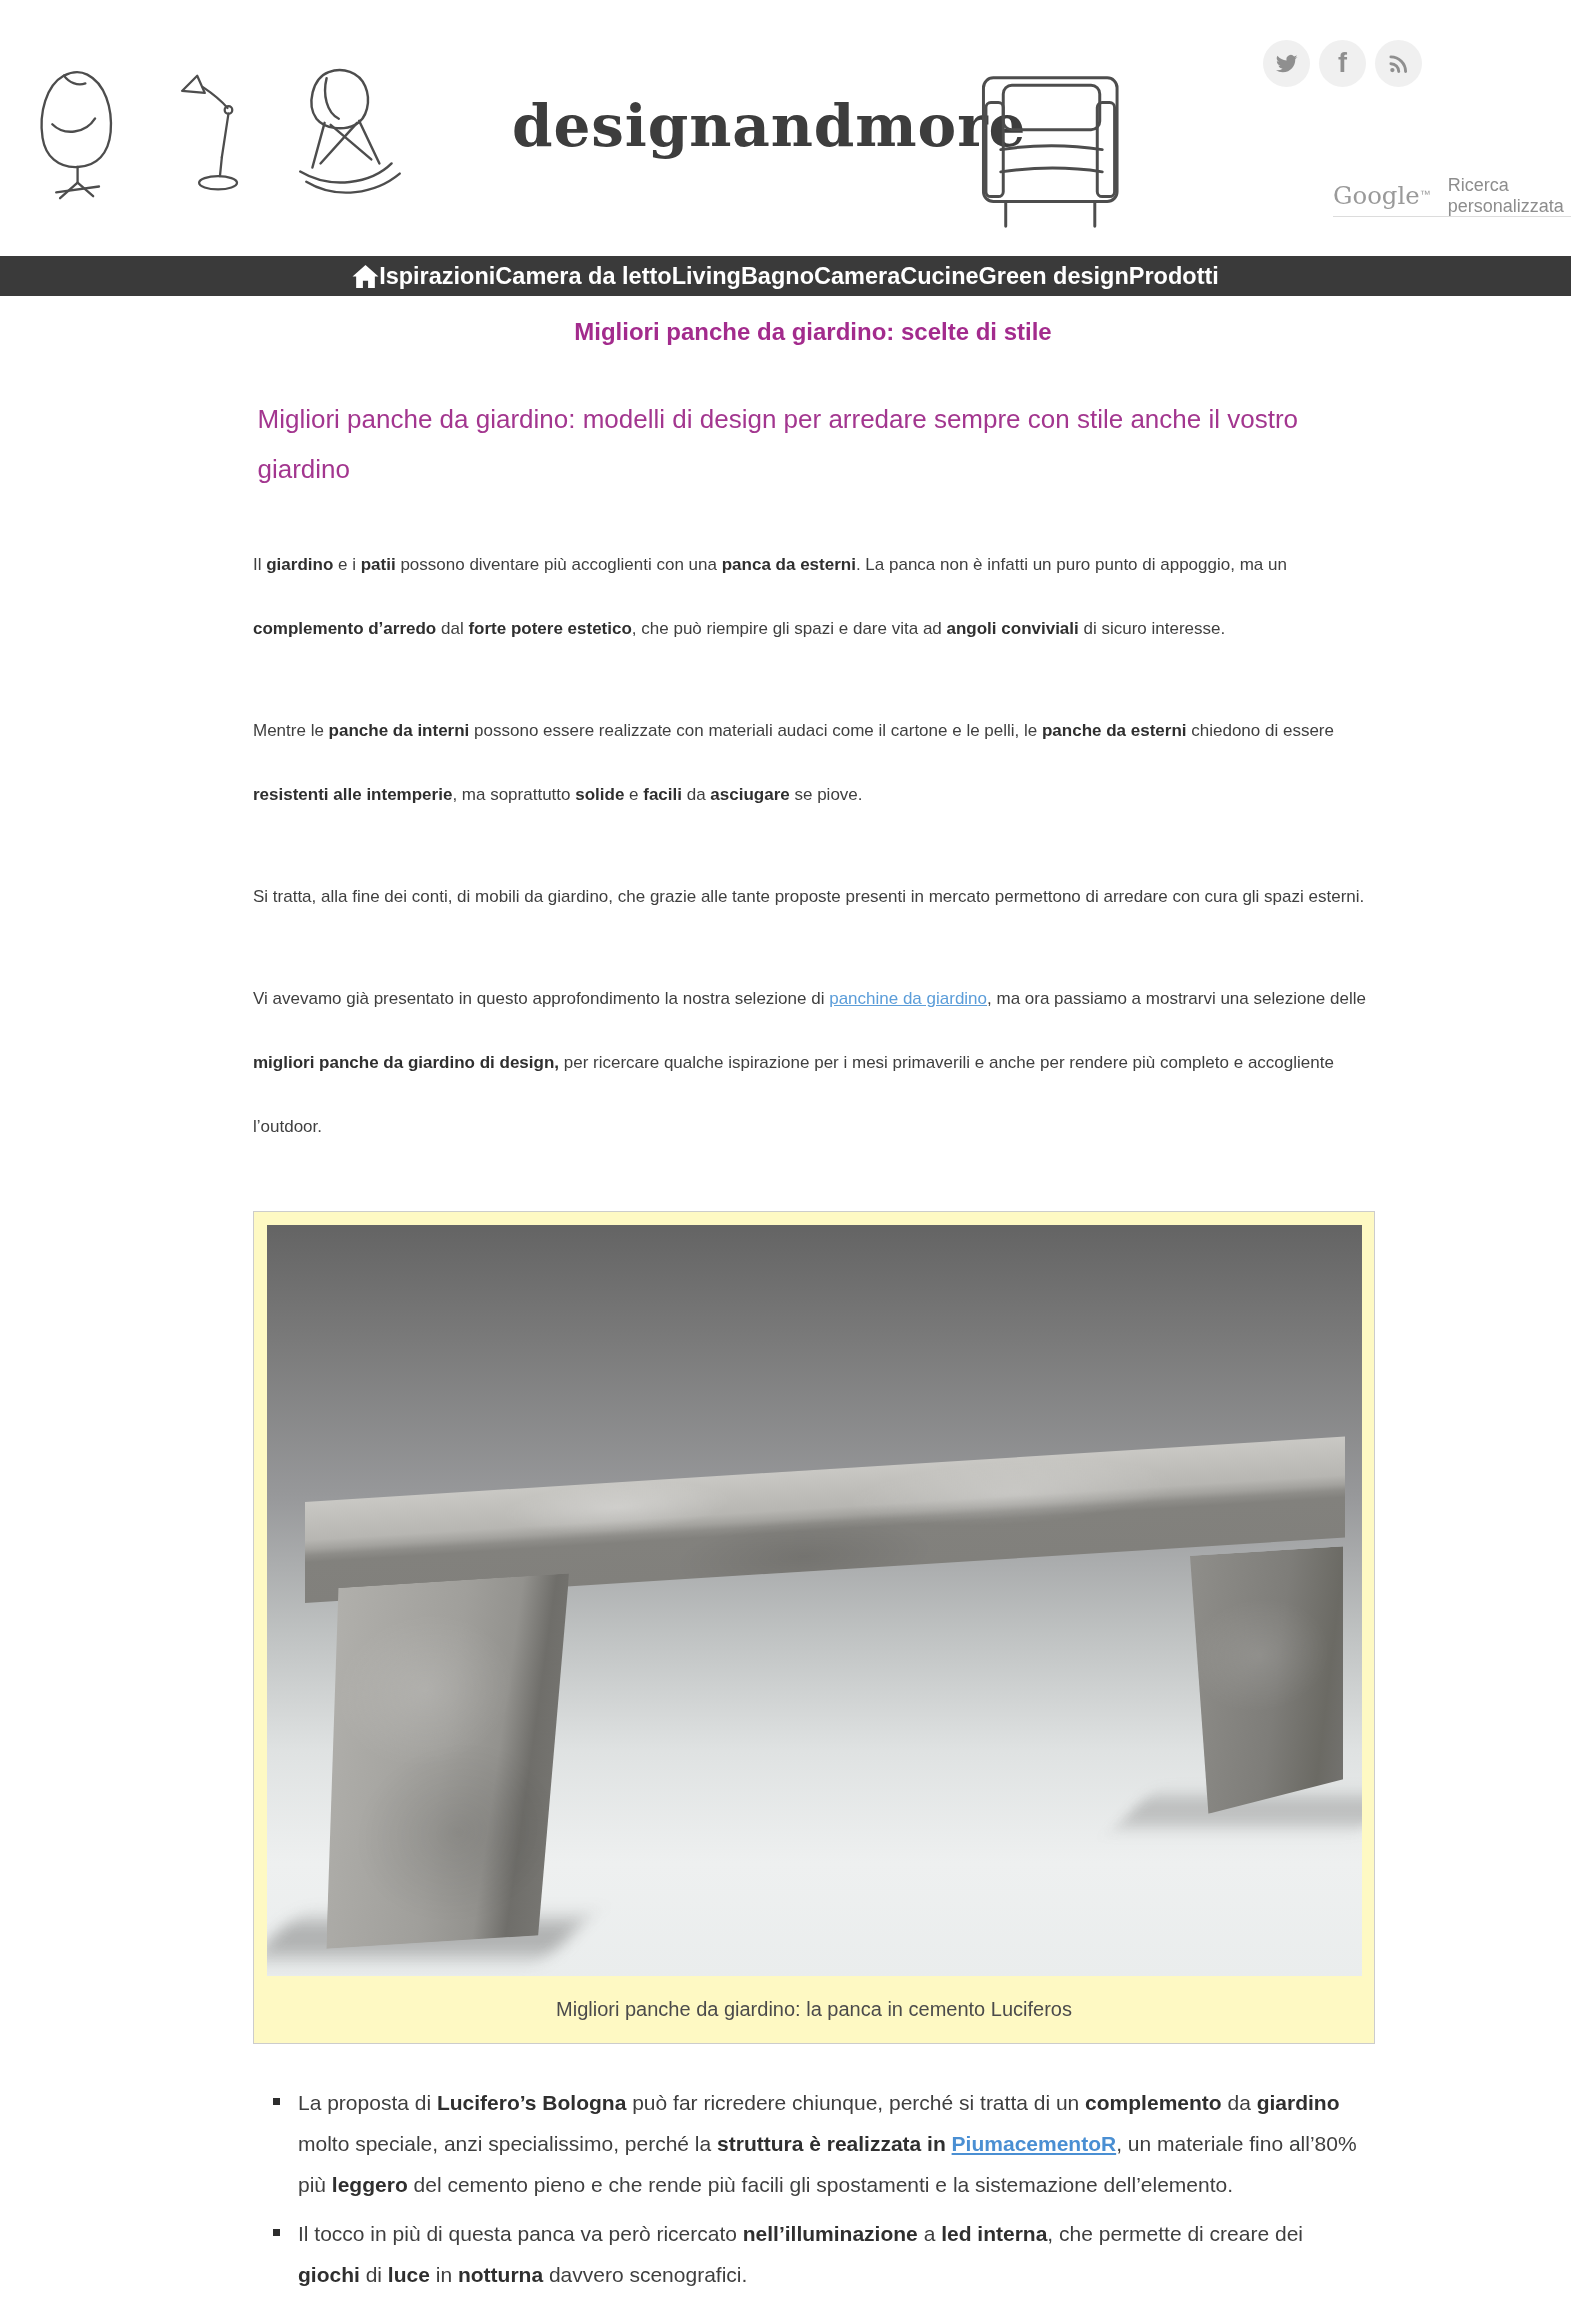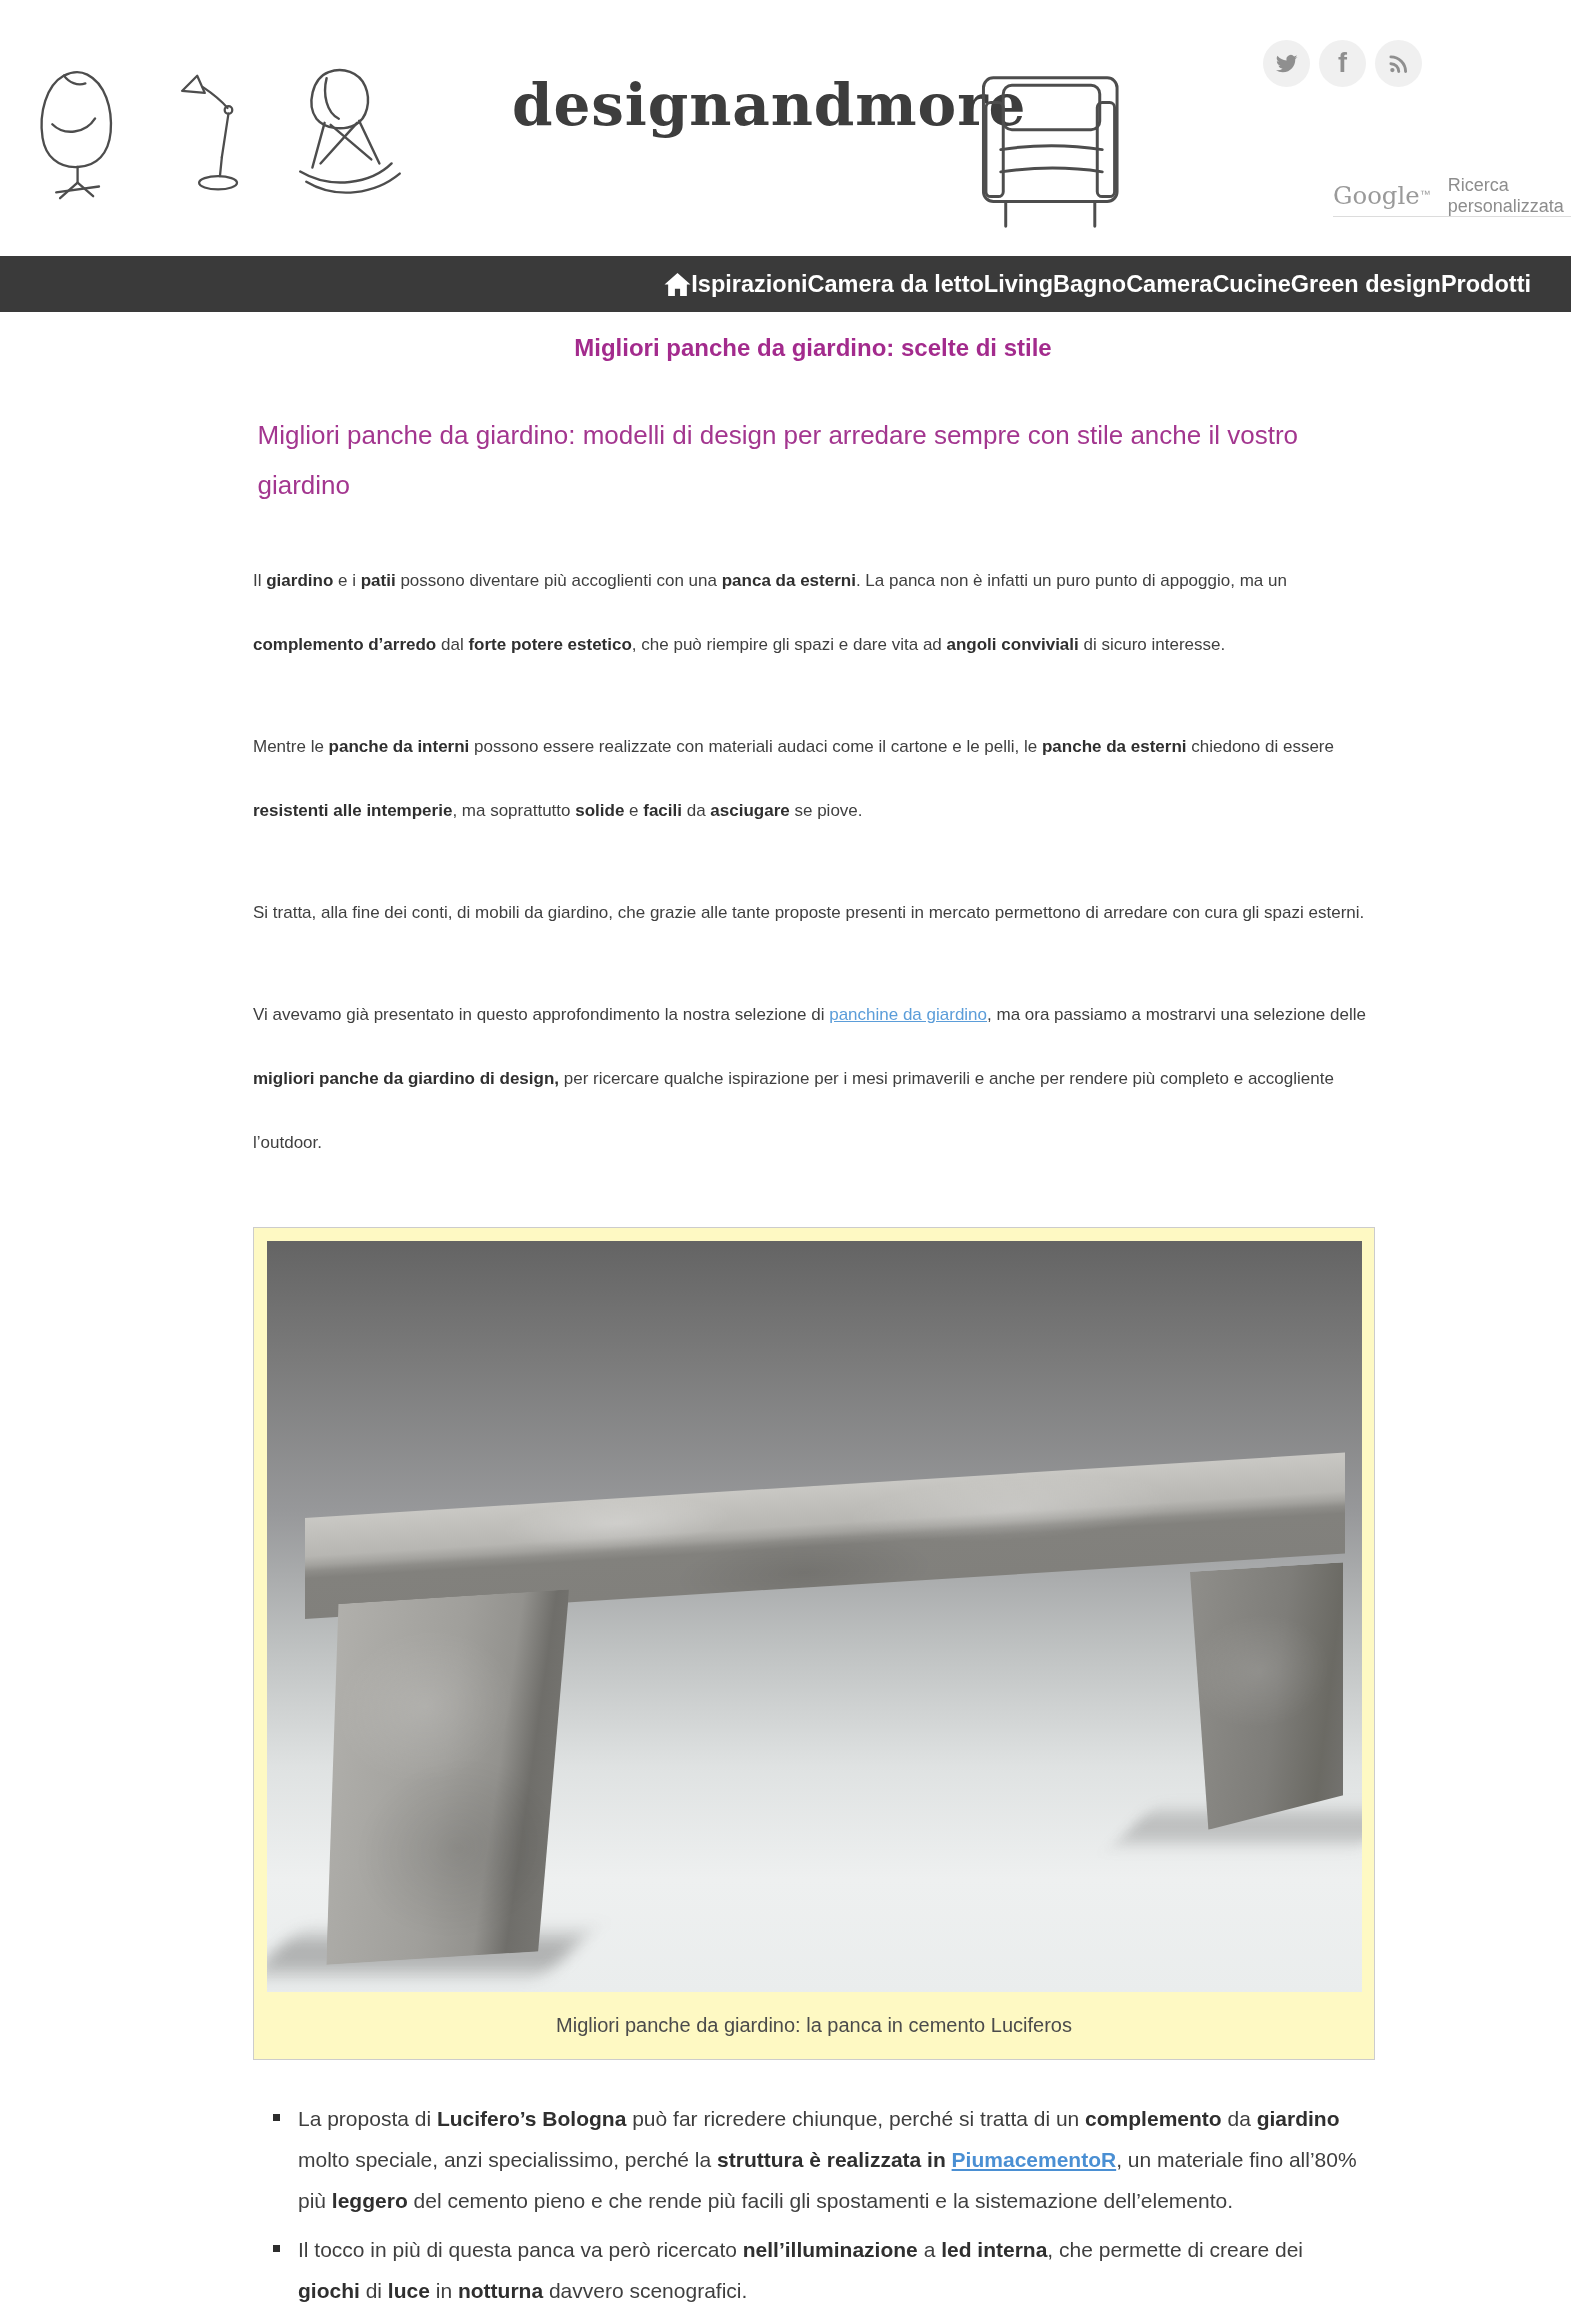--- a/index.html
+++ b/index.html
@@ -7,21 +7,21 @@
   body {
     width: 1571px; height: 2316px; position: relative; overflow: hidden;
     font-family: "Liberation Sans", sans-serif; color: #3f3f3f;
   }
 
   
   .header { position: relative; height: 256px; background: #fff; }
   .sketch-row { position: absolute; left: 27px; top: 52px; display: flex; align-items: flex-end; gap: 31px; }
   .sketch { display: block; }
   .logo {
-    position: absolute; left: 512px; top: 71px;
+    position: absolute; left: 512px; top: 92px;
     font-family: "DejaVu Serif", serif; font-weight: bold;
     font-size: 58px; color: #3d3d3d; letter-spacing: 0.9px; cursor: pointer;
   }
   .armchair-wrap { position: absolute; left: 970px; top: 63px; }
   .social { position: absolute; left: 1263px; top: 40px; display: flex; gap: 9px; }
   .social-circle {
     width: 47px; height: 47px; border-radius: 50%; background: #f0f0f0;
     display: flex; align-items: center; justify-content: center; cursor: pointer;
   }
   .fb-glyph { font-family: "Liberation Sans", sans-serif; font-weight: bold; font-size: 27px; color: #8f8f8f; line-height: 1; }
@@ -29,22 +29,22 @@
     position: absolute; left: 1333px; top: 175px; width: 306px; height: 42px;
     border-bottom: 0.9px solid #dcdcdc; display: flex; align-items: center; gap: 17px; cursor: text;
   }
   .g-brand { font-family: "DejaVu Serif", serif; font-size: 24.4px; color: #9a9a9a; }
   .g-tm { font-size: 11px; color: #9a9a9a; vertical-align: super; }
   .g-ph { font-size: 18px; color: #8d8d8d; flex: 1; }
   .search-btn { margin-right: 3.6px; cursor: pointer; }
 
   
   .navbar {
-    height: 56px; background: #3a3a3a; display: flex; align-items: center;
-    padding: 0 40px; justify-content: flex-end;
+    height: 40px; background: #3a3a3a; display: flex; align-items: center;
+    padding: 0 40px; justify-content: center;
   }
   .nav-home { display: flex; align-items: center; cursor: pointer; }
   .nav-link {
     color: #ffffff; font-weight: bold; font-size: 23.5px; text-decoration: none; cursor: pointer;
     font-family: "Liberation Sans", sans-serif;
   }
 
   
   .content { margin-left: 253px; width: 1226px; }
   .page-title {

